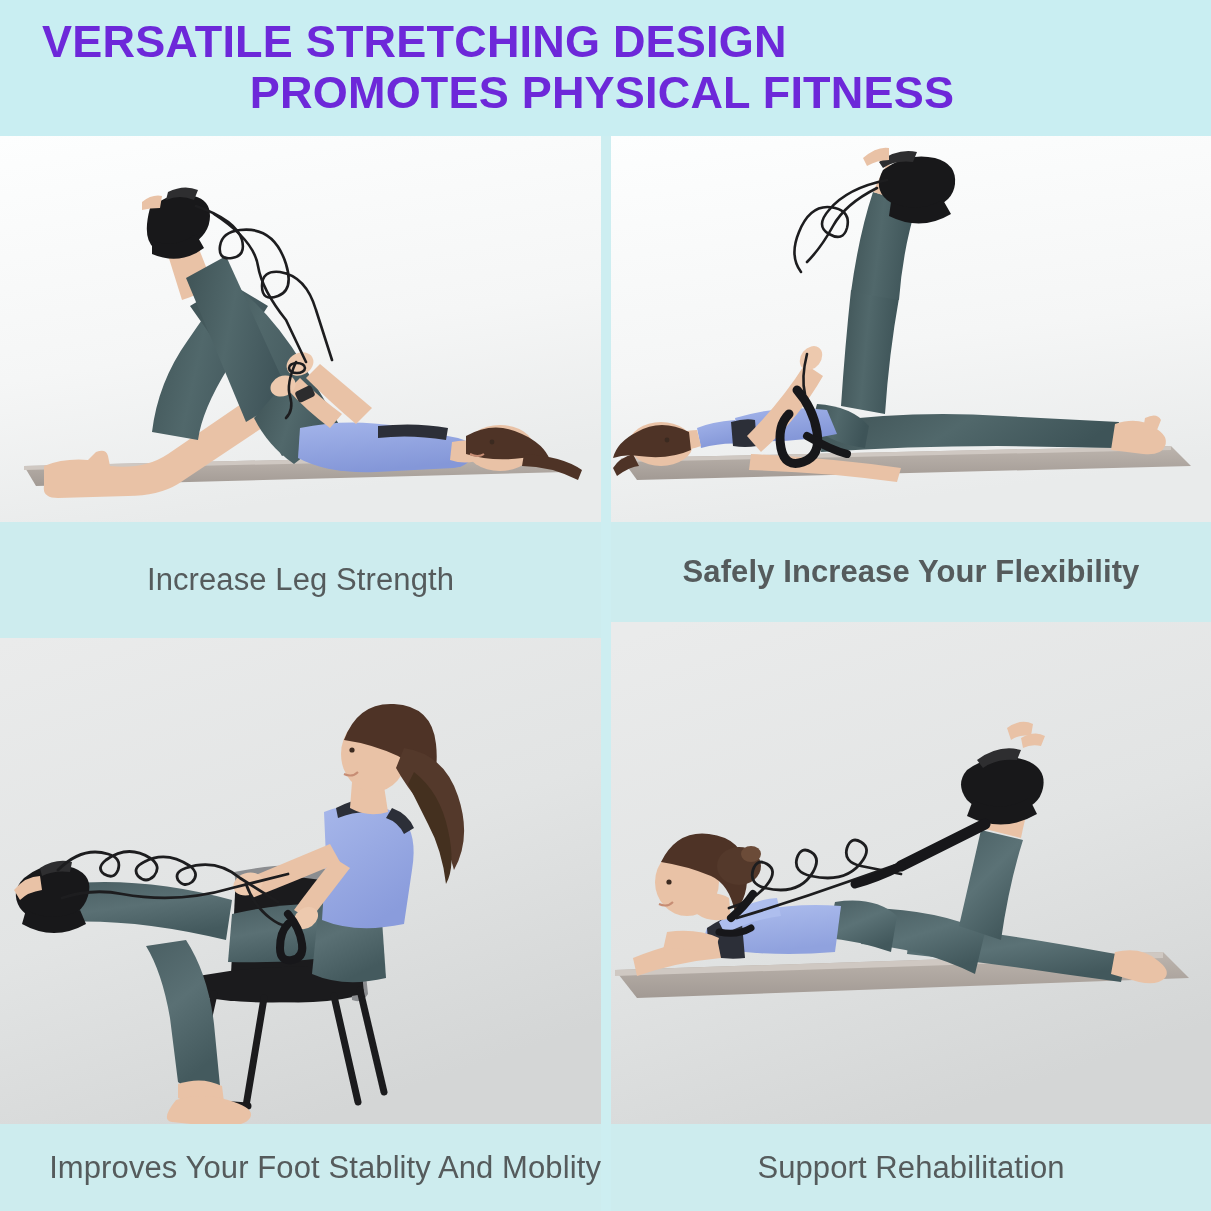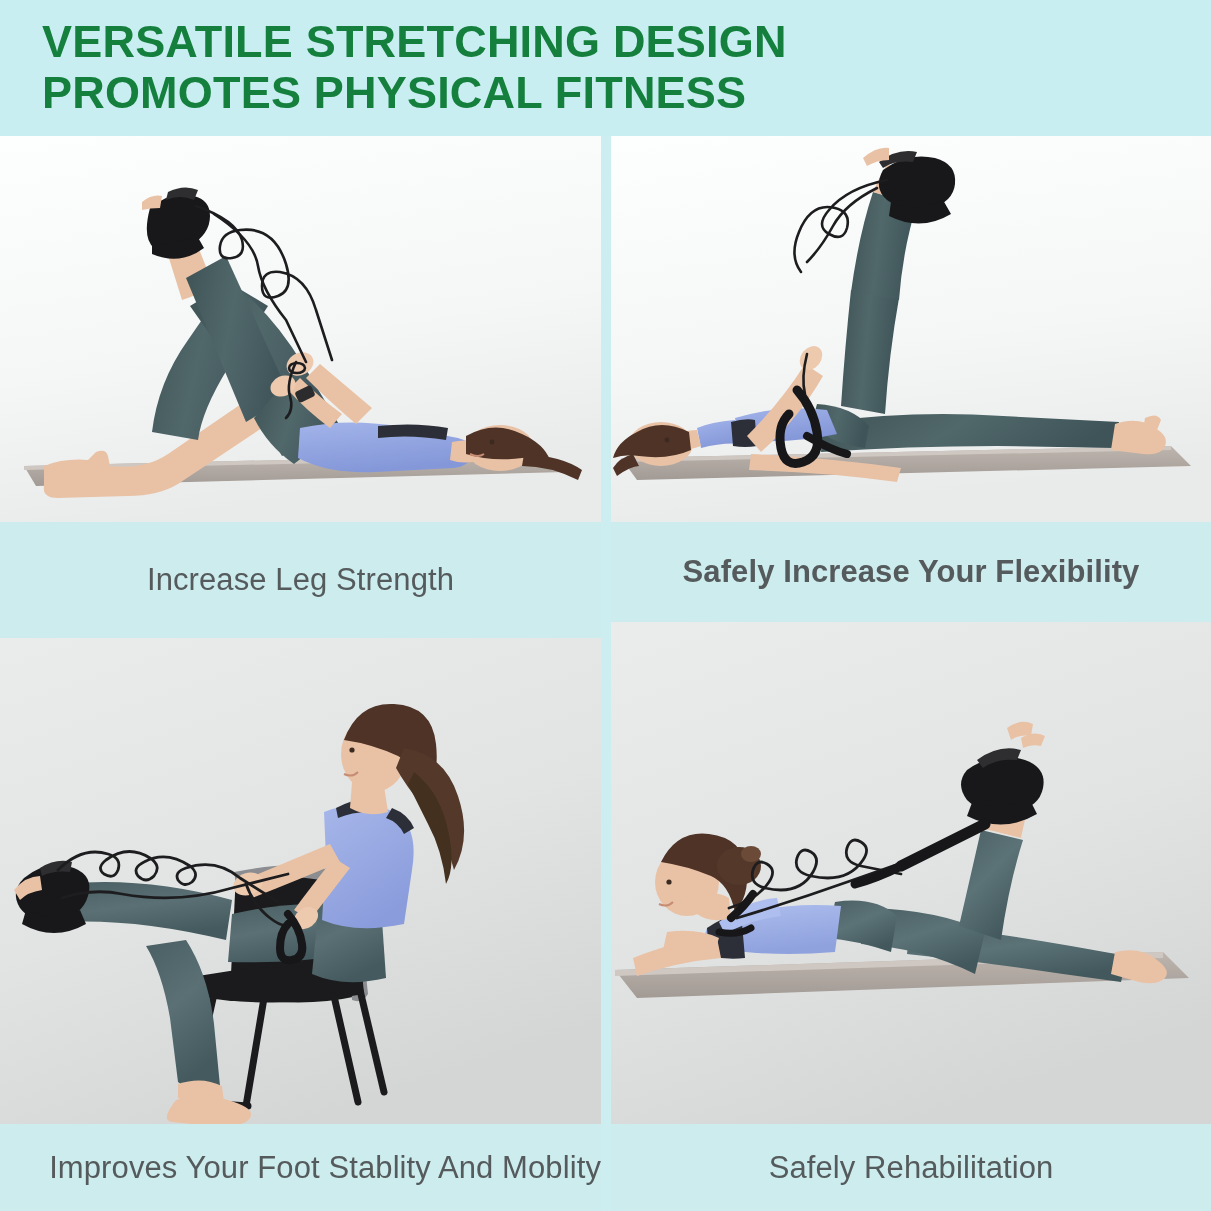--- a/index.html
+++ b/index.html
@@ -7,25 +7,25 @@
     width:1211px;height:1211px;overflow:hidden;
     background:#cdeef1;
     font-family:"Liberation Sans", sans-serif;
   }
   .poster{position:relative;width:1211px;height:1211px;background:#cdeef1;}
 
   
   .header{position:absolute;left:0;top:0;width:1211px;height:136px;background:#c9eef2;}
   .headline{
     position:absolute;left:42px;top:16px;width:1120px;
-    color:#15803d;font-weight:bold;font-size:45px;line-height:51px;
+    color:#6d28d9;font-weight:bold;font-size:45px;line-height:51px;
     letter-spacing:0.2px;font-family:"Liberation Sans", sans-serif;
     text-transform:uppercase;
   }
-  .headline .l2{display:block;}
+  .headline .l2{display:block;text-align:center;}
 
   
   .panel{position:absolute;overflow:hidden;}
   .p1{left:0;   top:136px; width:601px; height:386px;}
   .p2{left:611px;top:136px;width:600px; height:386px;}
   .p3{left:0;   top:622px; width:601px; height:502px;}
   .p4{left:611px;top:622px;width:600px; height:502px;}
 
   .bg-white{background:linear-gradient(175deg,#fdfefe 0%,#f7f8f8 45%,#eceeee 100%);}
   .bg-gray{background:linear-gradient(170deg,#e9eaea 0%,#e2e4e4 55%,#d6d8d8 100%);}
@@ -357,16 +357,16 @@
   <div class="caption c1">
     <span>Increase Leg Strength</span>
   </div>
   <div class="caption c2">
     <span>Safely Increase Your Flexibility</span>
   </div>
   <div class="caption c3">
     <span>Improves Your Foot Stablity And Moblity</span>
   </div>
   <div class="caption c4">
-    <span>Safely Rehabilitation</span>
+    <span>Support Rehabilitation</span>
   </div>
 
 </div>
 
 </body></html>

